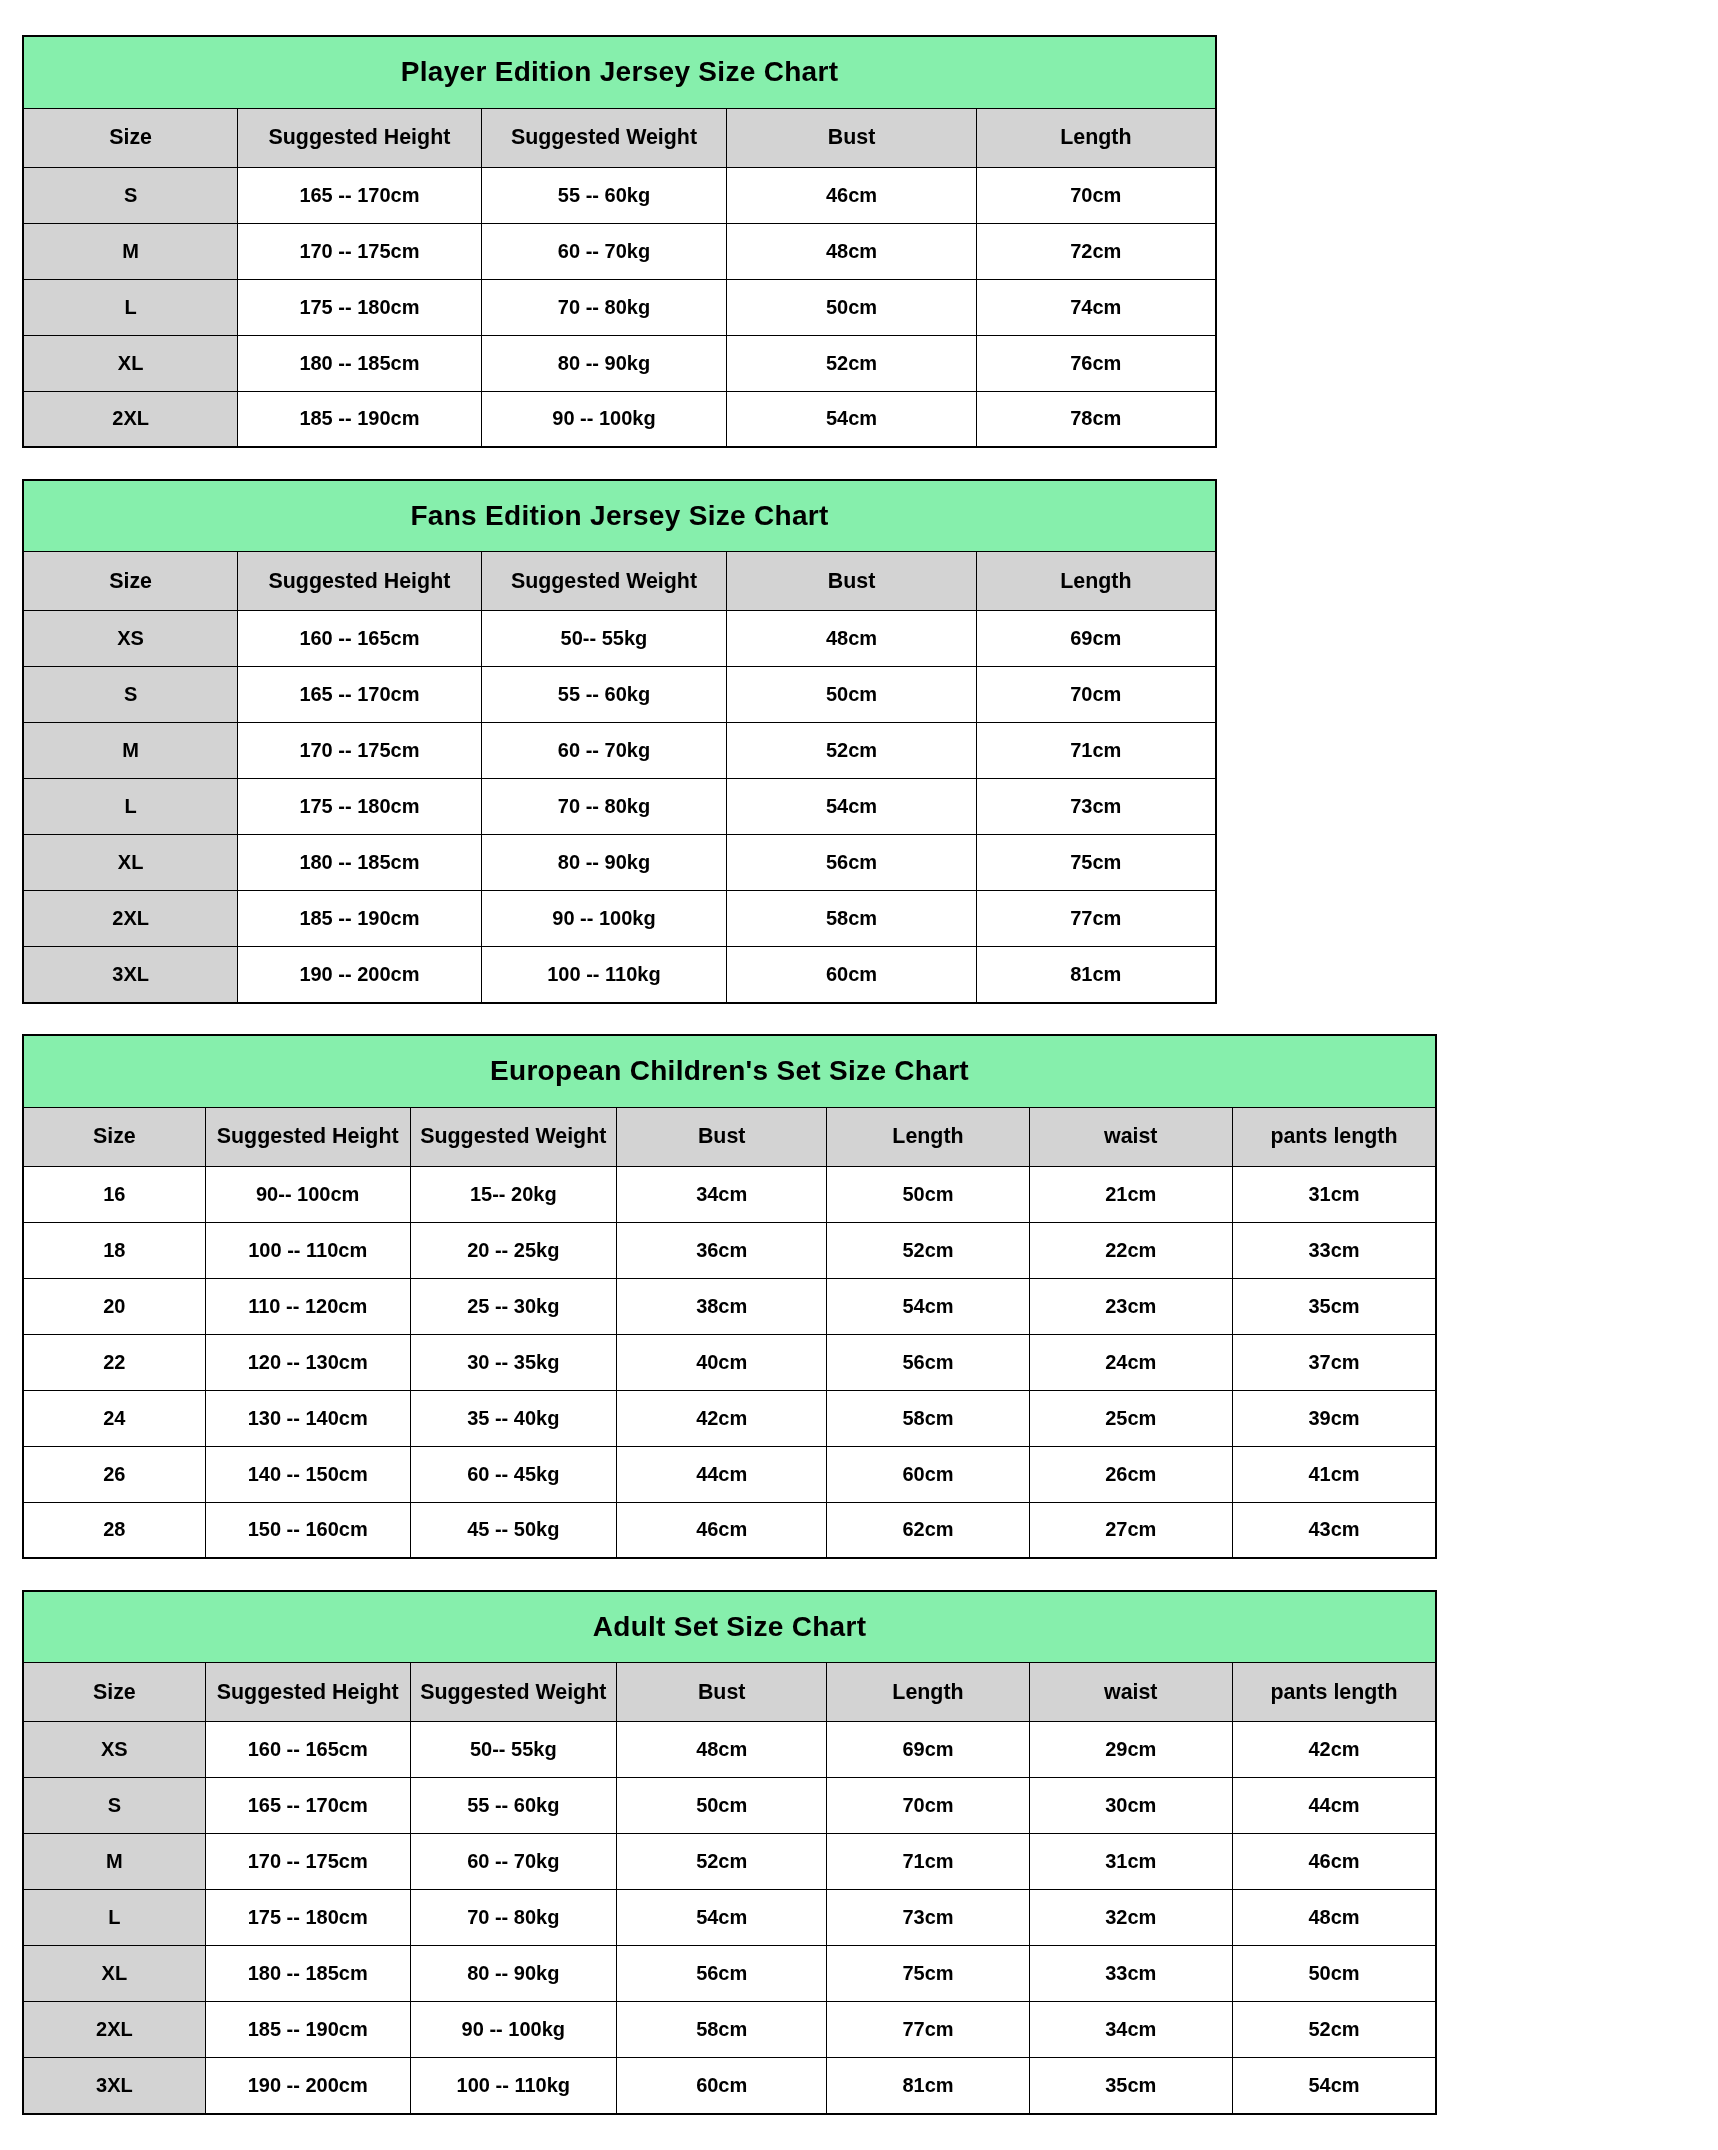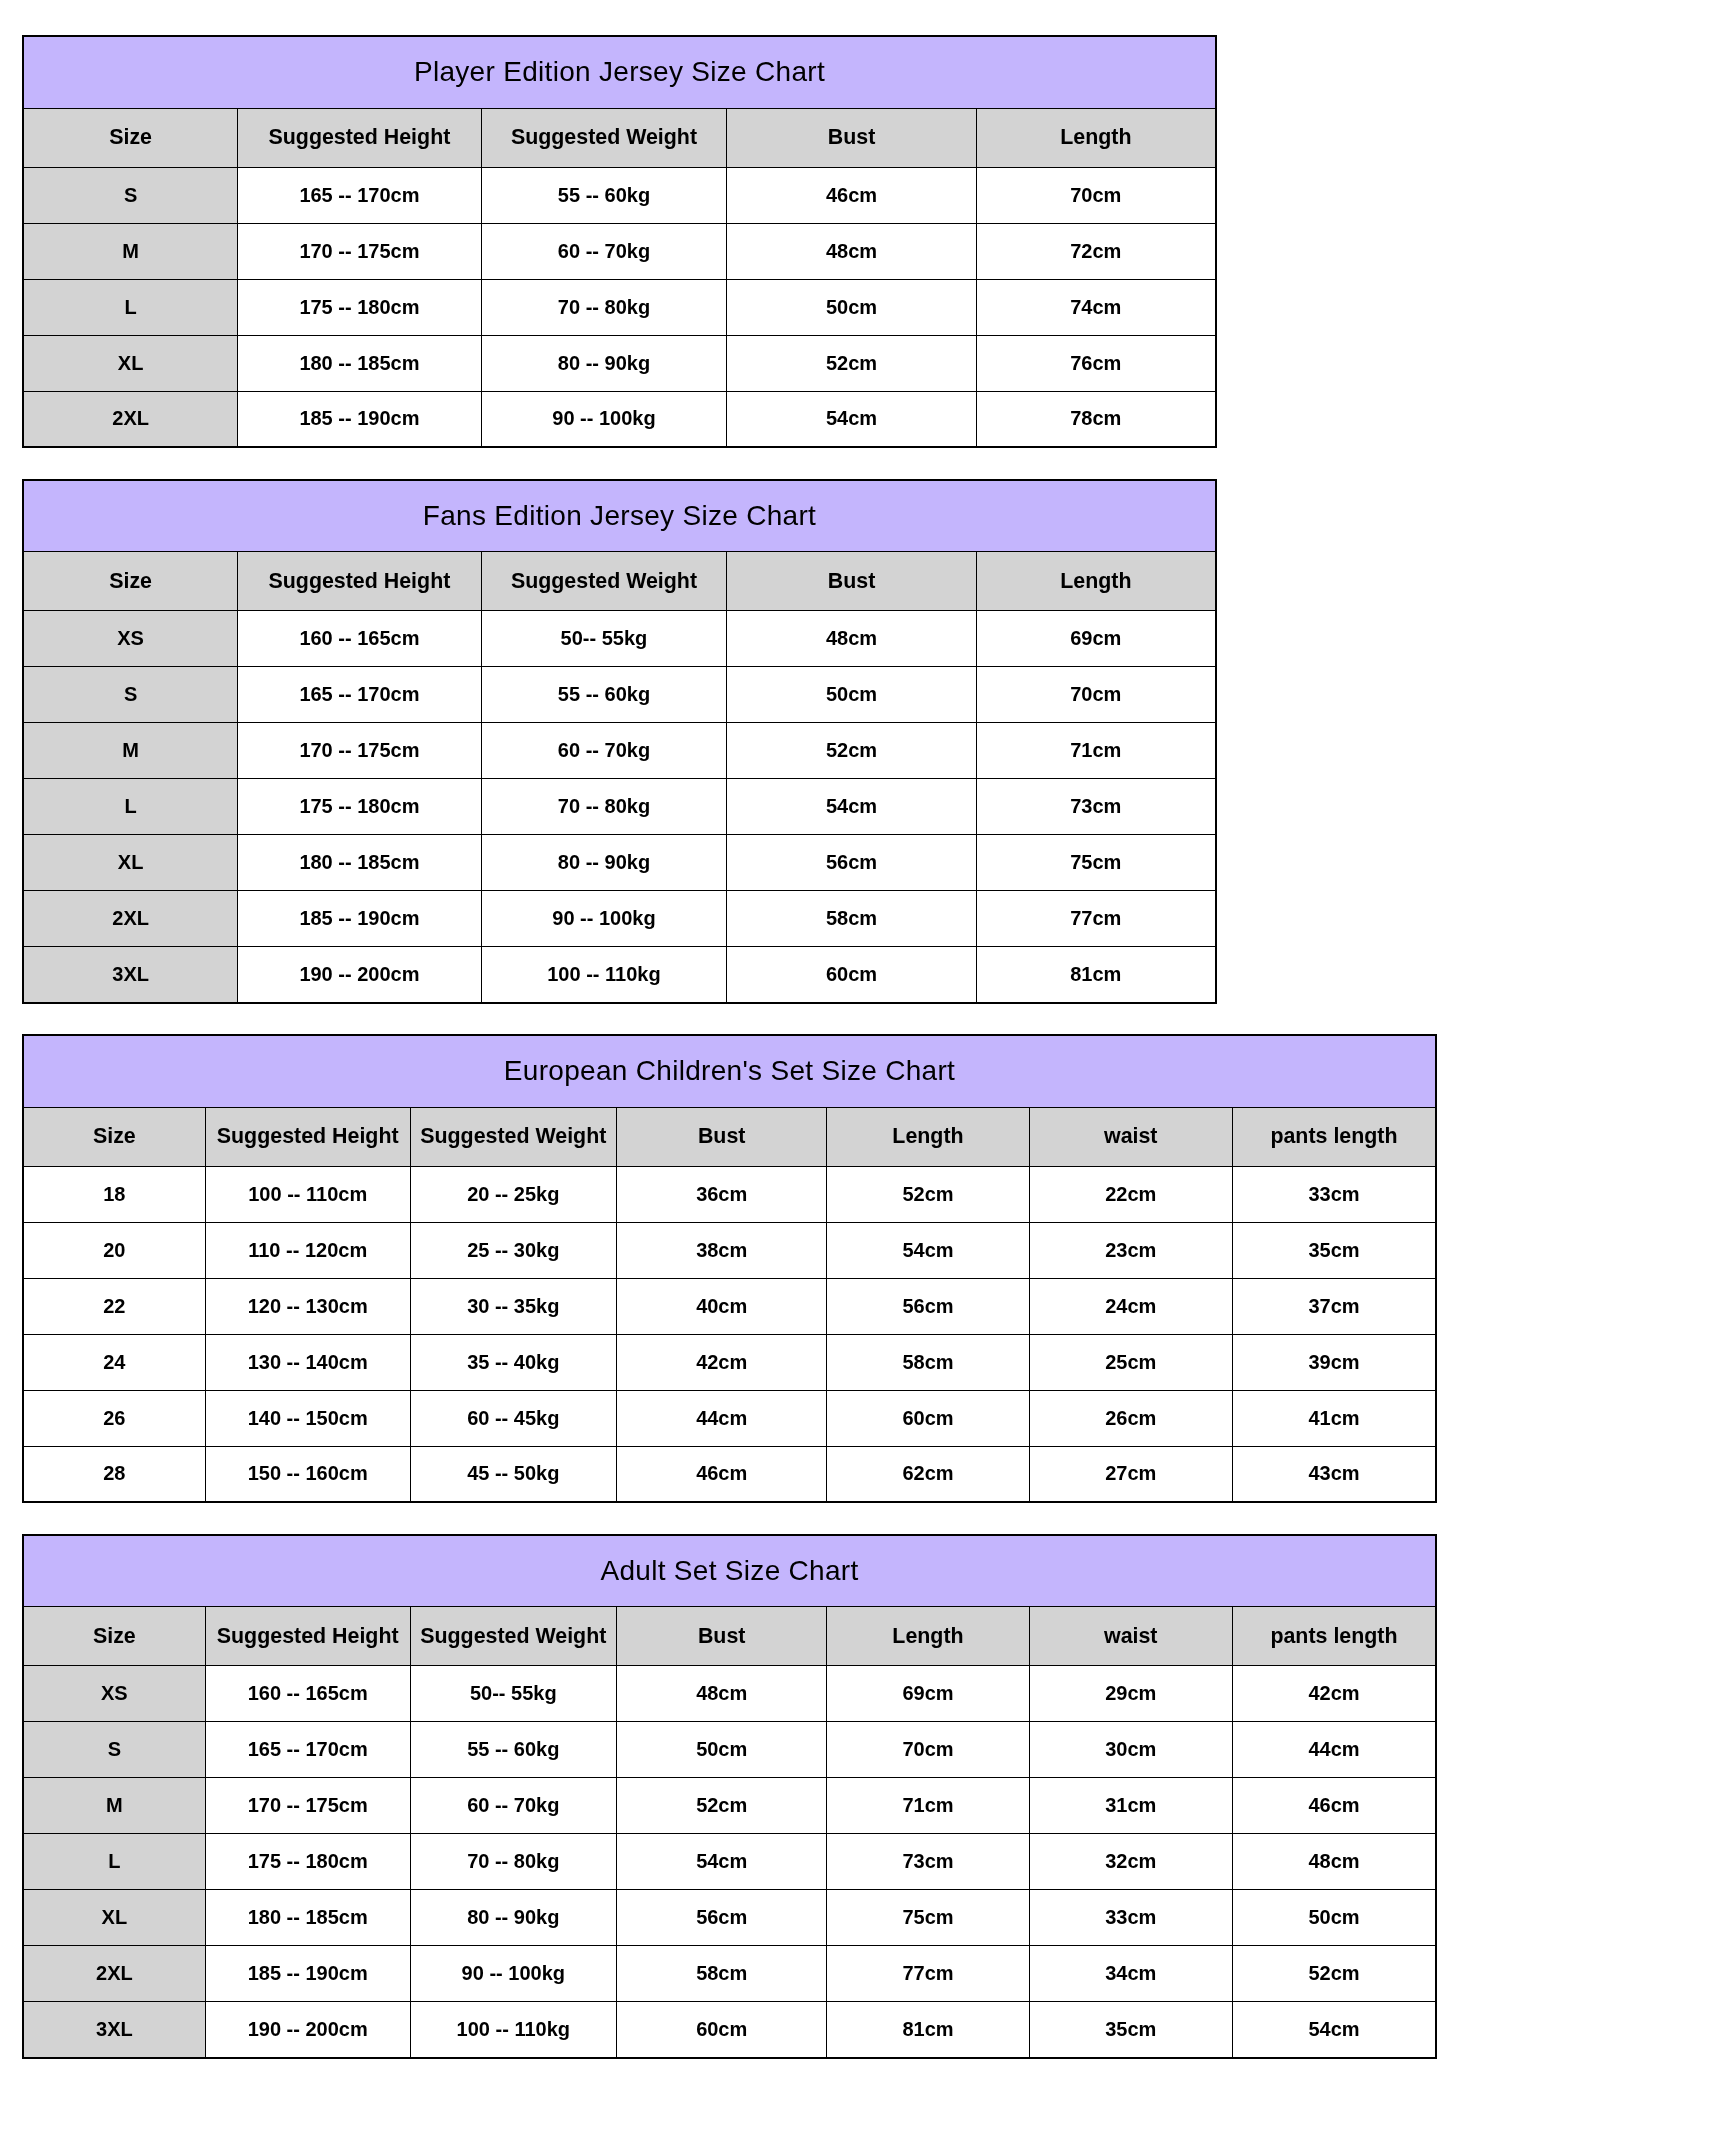--- a/index.html
+++ b/index.html
@@ -25,22 +25,22 @@
   th, td {
     border: 1.2px solid #000000;
     text-align: center;
     vertical-align: middle;
     overflow: hidden;
     white-space: nowrap;
   }
   td.title-cell {
     height: 72px;
     font-size: 28px;
-    font-weight: normal;
-    background: #c4b5fd;
+    font-weight: bold;
+    background: #86efac;
     letter-spacing: 0.3px;
   }
   th.header-cell {
     height: 59px;
     font-size: 21.4px;
     font-weight: bold;
     background: #d3d3d3;
   }
   td.data-cell {
     height: 56px;
@@ -215,20 +215,29 @@
             <th class="header-cell">Suggested Height</th>
             <th class="header-cell">Suggested Weight</th>
             <th class="header-cell">Bust</th>
             <th class="header-cell">Length</th>
             <th class="header-cell">waist</th>
             <th class="header-cell">pants length</th>
           </tr>
         </thead>
         <tbody>
           <tr>
+            <td class="size-cell italic">16</td>
+            <td class="data-cell">90-- 100cm</td>
+            <td class="data-cell">15-- 20kg</td>
+            <td class="data-cell">34cm</td>
+            <td class="data-cell">50cm</td>
+            <td class="data-cell">21cm</td>
+            <td class="data-cell">31cm</td>
+          </tr>
+          <tr>
             <td class="size-cell">18</td>
             <td class="data-cell">100 -- 110cm</td>
             <td class="data-cell">20 -- 25kg</td>
             <td class="data-cell">36cm</td>
             <td class="data-cell">52cm</td>
             <td class="data-cell">22cm</td>
             <td class="data-cell">33cm</td>
           </tr>
           <tr>
             <td class="size-cell">20</td>

